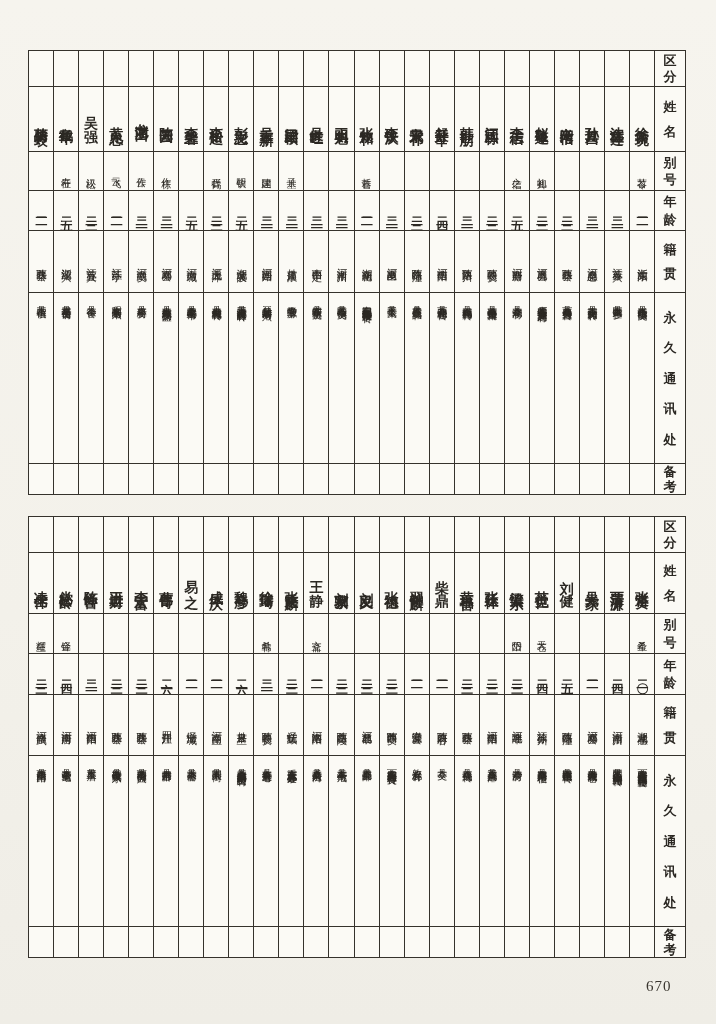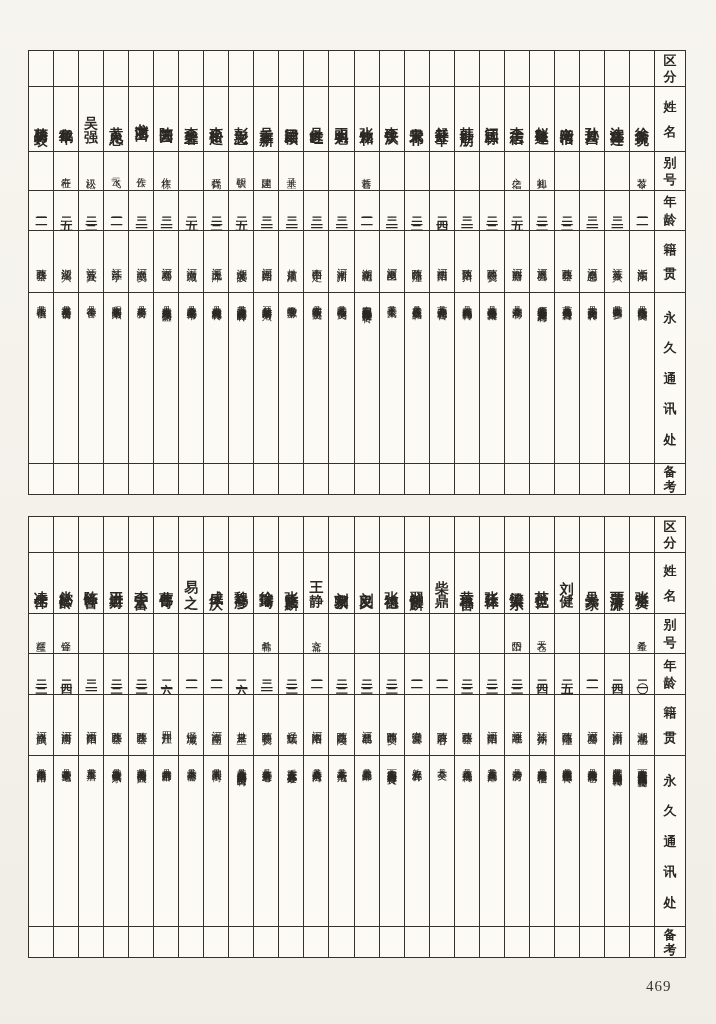--- a/index.html
+++ b/index.html
@@ -897,14 +897,14 @@
       <div class="cell note"></div>
       <div class="cell note"></div>
       <div class="cell note"></div>
       <div class="cell note"></div>
       <div class="cell note"></div>
       <div class="hcell">
         <span>备</span>
         <span>考</span>
       </div>
     </div>
-  <div class="pagenum">469</div>
+  <div class="pagenum">670</div>
 </div>
 
 </body></html>

